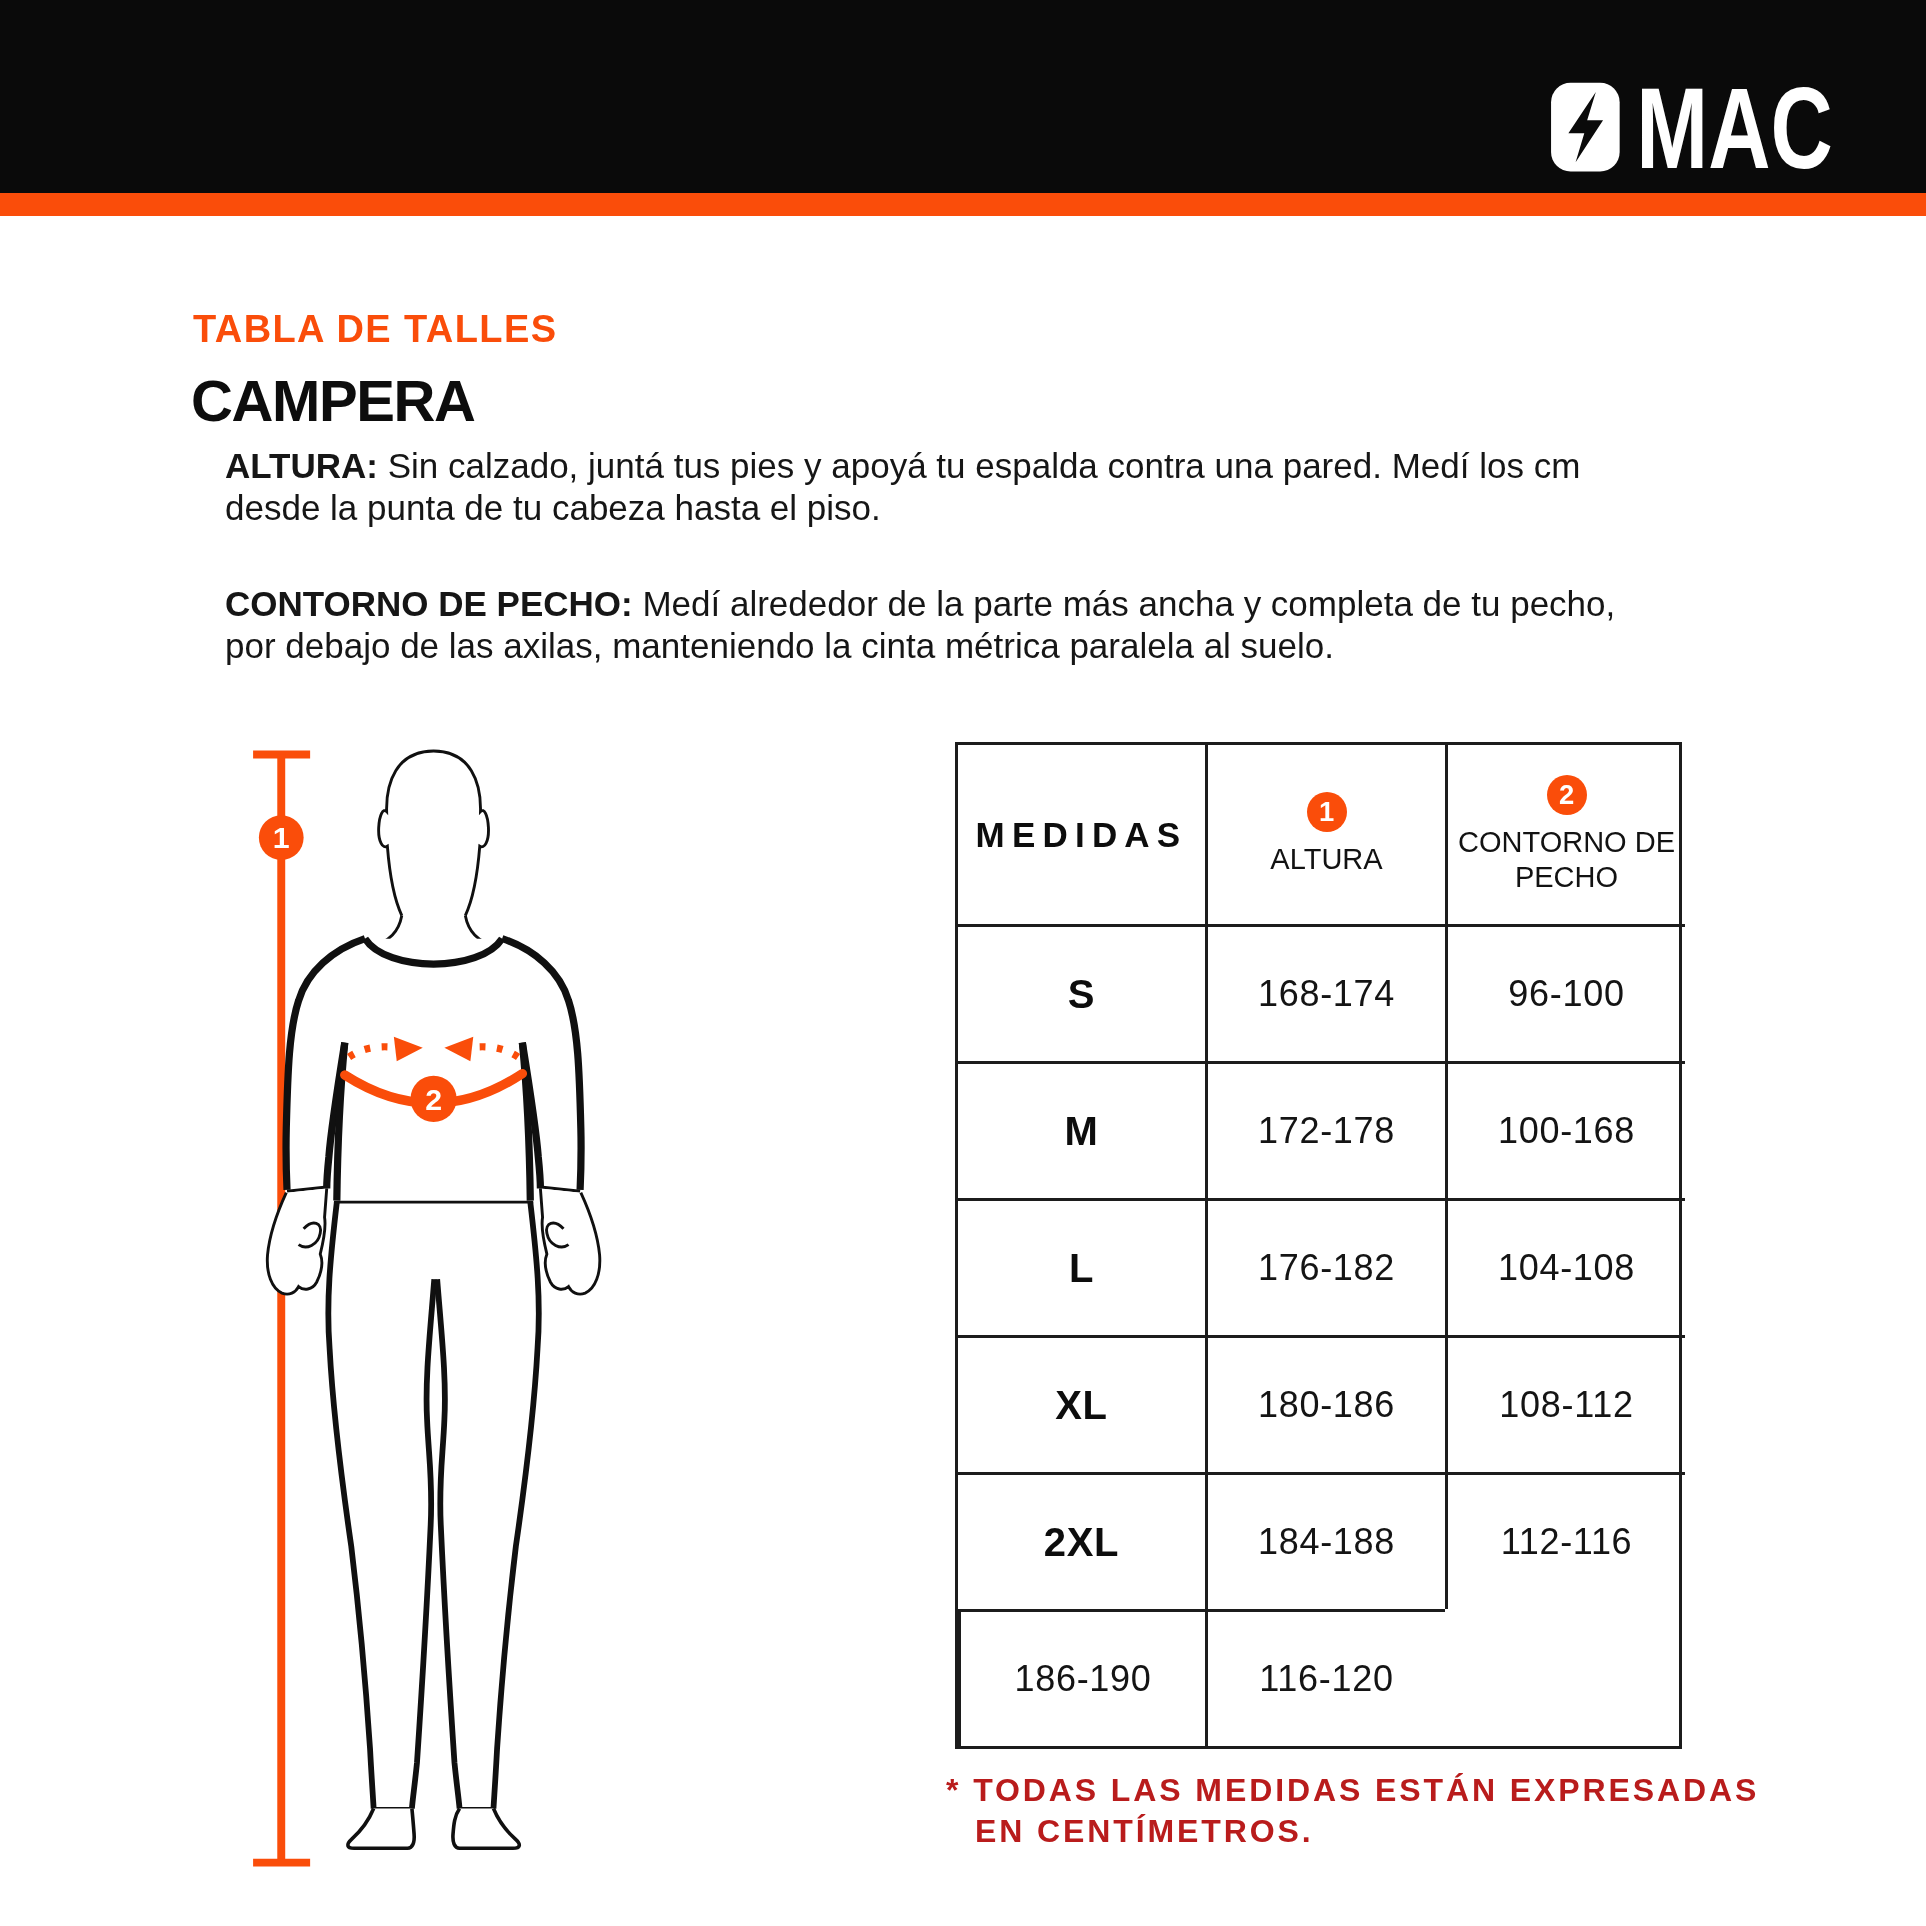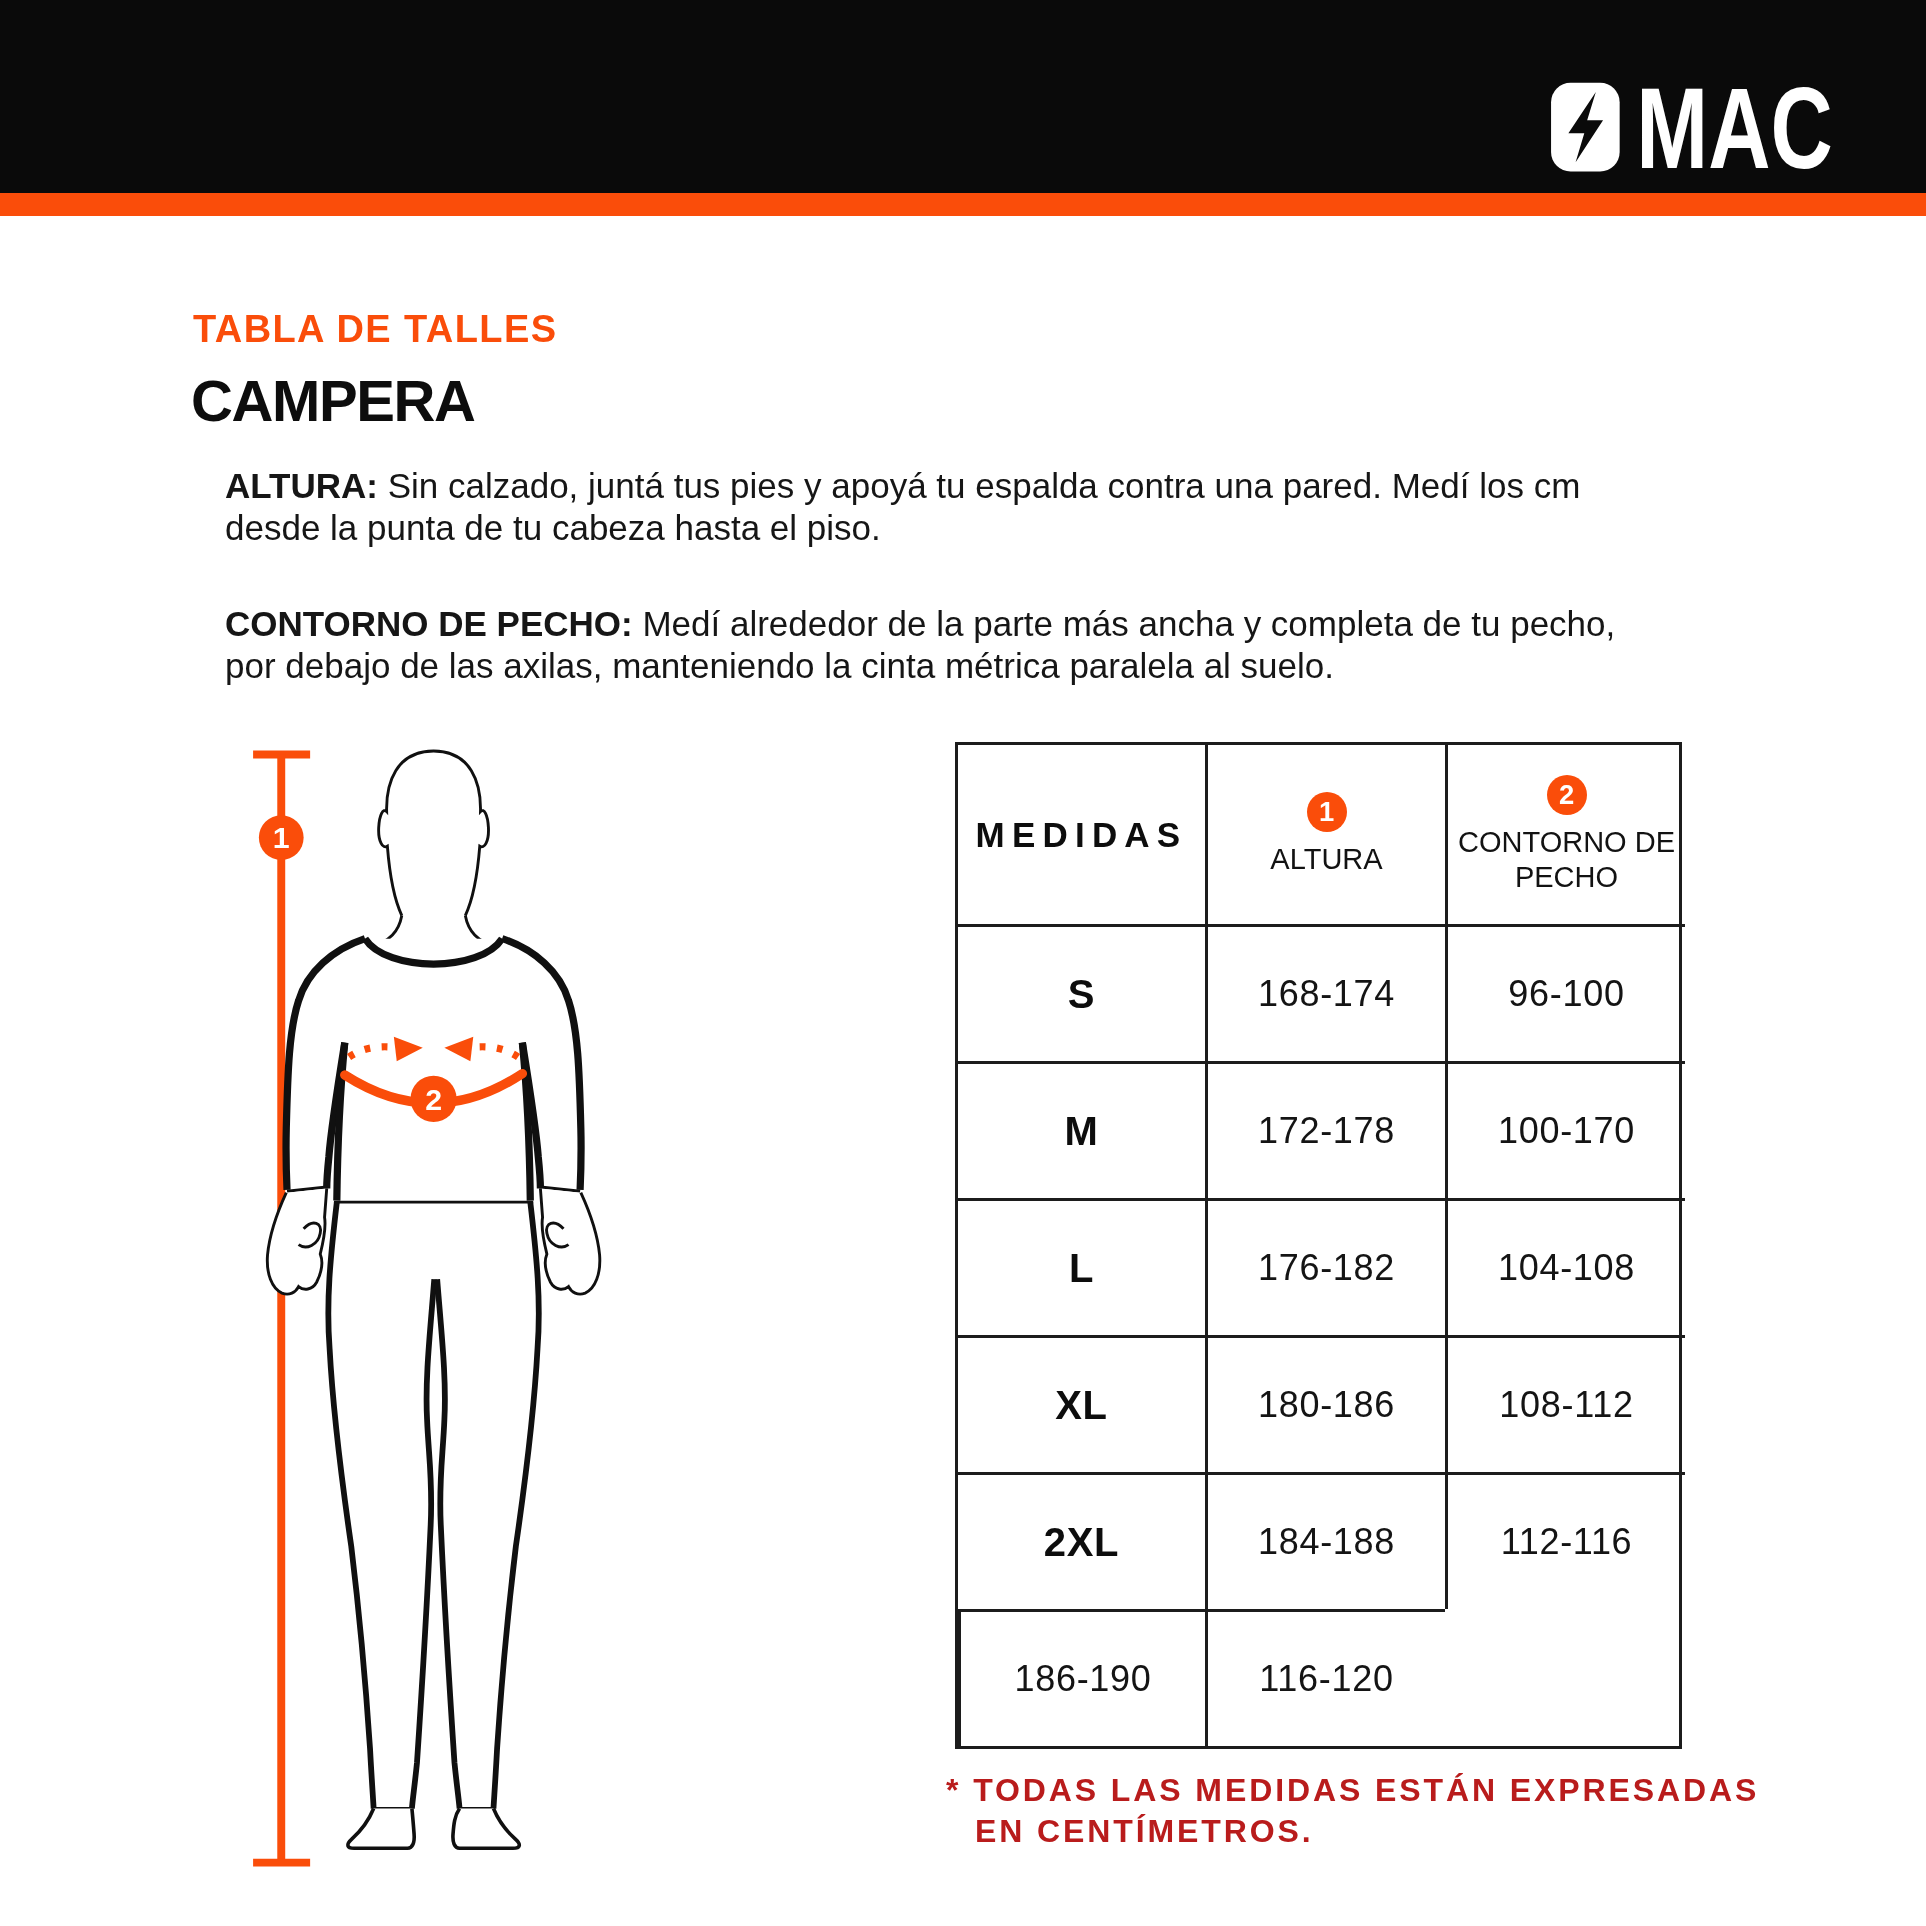--- a/index.html
+++ b/index.html
@@ -12,21 +12,21 @@
   
   .topbar{left:0;top:0;width:1926px;height:193px;background:#0a0a0a;}
   .accent-stripe{left:0;top:193px;width:1926px;height:23px;background:#fa4d0a;}
   .brand{left:1551px;top:82px;width:289px;height:91px;}
 
   
   .eyebrow{left:193px;top:308px;font-size:38px;font-weight:bold;letter-spacing:1.4px;color:#fa4d0a;text-align:center;}
   .page-title{left:191px;top:367px;font-size:58px;font-weight:800;letter-spacing:-1.4px;color:#0d0d0d;}
 
   
-  .para{left:225px;width:1531px;font-size:35px;line-height:42px;color:#161616;margin-top:20px;}
+  .para{left:225px;width:1531px;font-size:35px;line-height:42px;color:#161616;}
   .para b{font-weight:bold;letter-spacing:0px;}
   .para .l2{display:block;}
   .para1{top:445px;}
   .para2{top:583px;}
 
   
   .figure-wrap{left:217px;top:722px;width:462px;height:1184px;}
 
   
   .size-table{
@@ -176,21 +176,21 @@
       <span class="range">96-100</span>
     </div>
 
   <div class="cell c0">
       <span class="size-label">M</span>
     </div>
   <div class="cell">
       <span class="range">172-178</span>
     </div>
   <div class="cell">
-      <span class="range">100-170</span>
+      <span class="range">100-168</span>
     </div>
 
   <div class="cell c0">
       <span class="size-label">L</span>
     </div>
   <div class="cell">
       <span class="range">176-182</span>
     </div>
   <div class="cell">
       <span class="range">104-108</span>

